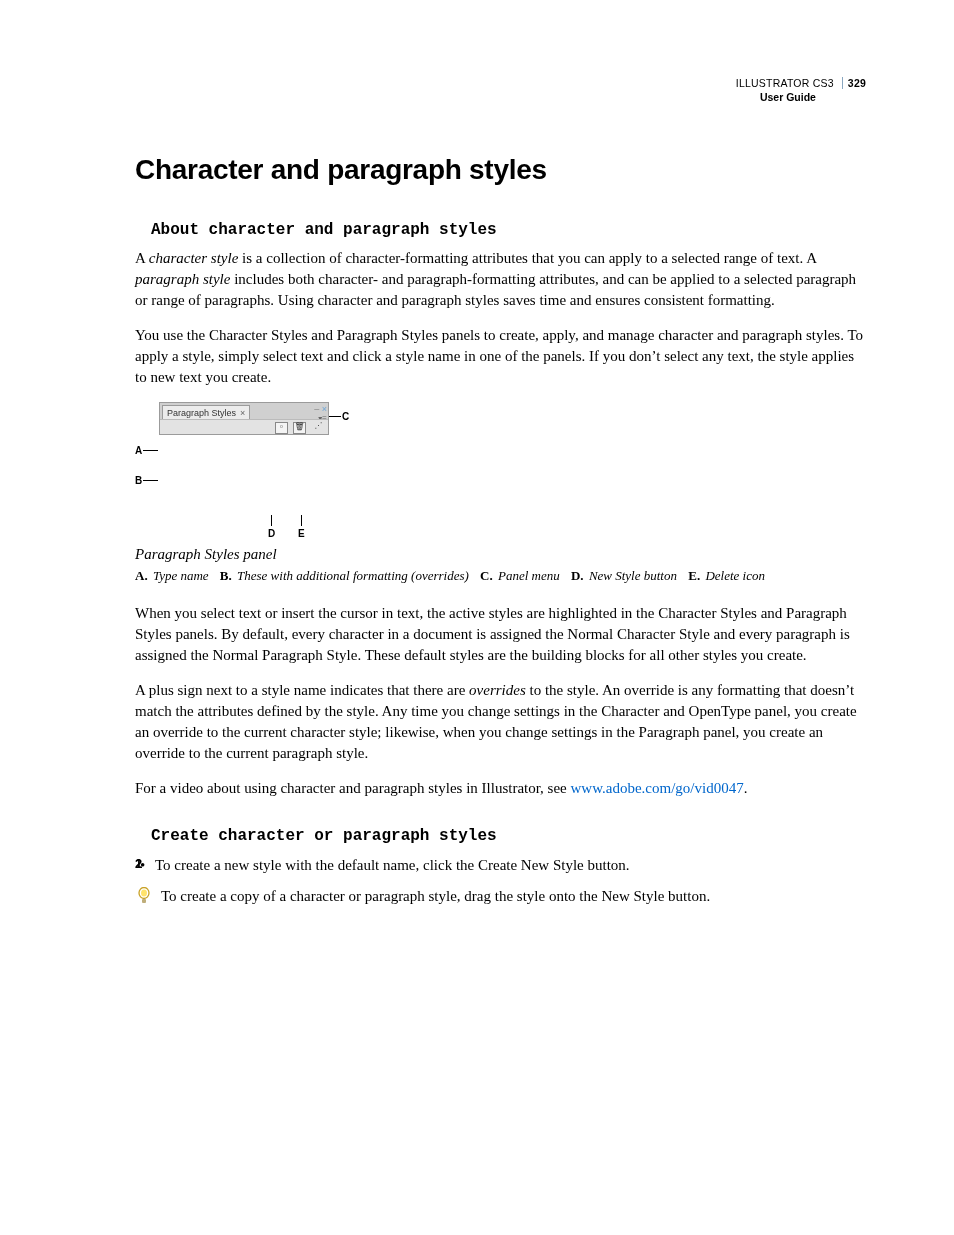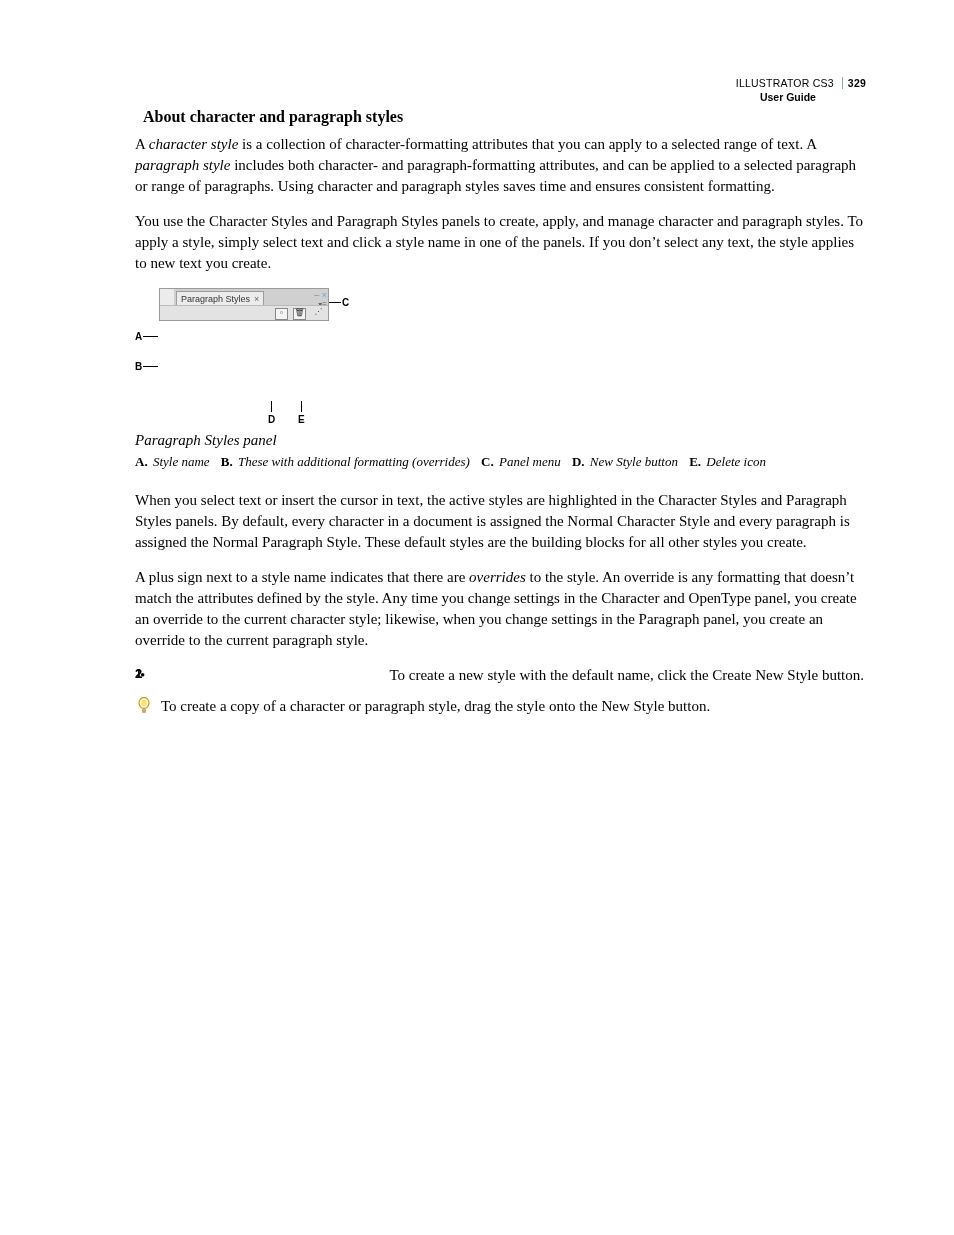--- a/index.html
+++ b/index.html
@@ -35,24 +35,24 @@
   }
   .running-head .line2 { font-weight: 700; padding-right: 26px;}
   h1 {
     font-family: "Myriad Pro", "Helvetica Neue", Arial, sans-serif;
     font-weight: 700;
     font-size: 28px;
     margin: 70px 0 30px 0;
     letter-spacing: -0.01em;
   }
   h2 {
-    font-family: Liberation Serif, serif;
+    font-family: Liberation Mono, monospace;
     font-weight: 700;
     font-size: 16px;
-    margin: 26px 0 6px 8px;
+    margin: 26px 0 6px 16px;
   }
   p { margin: 0 0 14px 0; }
   .italic { font-style: italic; }
   a { color: #0066cc; text-decoration: none; }
 
   
   .figure-wrap {
     position: relative;
     width: 230px;
     height: 140px;
@@ -76,21 +76,20 @@
     font-family: Tahoma, Verdana, Arial, sans-serif;
     font-size: 9px;
     color: #333;
     background: #ececec;
     border: 1px solid #9b9b9b;
   }
   .panel-tabbar {
     height: 16px;
     background: #d0d0d0;
     position: relative;
-    margin-left: 14px;
   }
   .panel-tab {
     position: absolute;
     left: 2px;
     top: 2px;
     height: 14px;
     background: #ececec;
     border: 1px solid #9b9b9b;
     border-bottom: none;
     padding: 0 4px;
@@ -156,21 +155,21 @@
     margin-bottom: 8px;
   }
   ol.steps li .num {
     position:absolute;
     left:0;
     font-family: "Myriad Pro", "Helvetica Neue", Arial, sans-serif;
     font-weight:700;
     font-size: 13px;
     color:#000;
   }
-  ul.bullets { list-style:none; padding:0; margin:0 0 10px 0;text-align:right;}
+  ul.bullets { list-style:none; padding:0; margin:0 0 10px 0;}
   ul.bullets li {
     position:relative;
     padding-left: 20px;
     margin-bottom: 8px;
   }
   ul.bullets li::before {
     content:"•";
     position:absolute;
     left:5px;
     top:0;
@@ -194,20 +193,21 @@
 <div class="running-head">
   <div class="line1">
     <span>ILLUSTRATOR CS3</span>
     <span class="pgno">329</span>
   </div>
   <div class="line2">User Guide</div>
 </div>
 
 <div class="page">
 
+  <h1>Character and paragraph styles</h1>
 
   <h2>About character and paragraph styles</h2>
 
   <p>
     <span>A </span><span class="italic">character style</span><span> is a collection of character-formatting attributes that you can apply to a selected range of text. A </span><span class="italic">paragraph style</span><span> includes both character- and paragraph-formatting attributes, and can be applied to a selected paragraph or range of paragraphs. Using character and paragraph styles saves time and ensures consistent formatting.</span>
   </p>
 
   <p>You use the Character Styles and Paragraph Styles panels to create, apply, and manage character and paragraph styles. To apply a style, simply select text and click a style name in one of the panels. If you don’t select any text, the style applies to new text you create.</p>
 
   <div class="figure-wrap">
@@ -239,34 +239,38 @@
       <div class="panel-foot">
         <div class="foot-icon" style="right:40px;">▫</div>
         <div class="foot-icon" style="right:22px;">🗑</div>
         <div class="foot-icon" style="right:4px;border:none;background:none;">⋰</div>
       </div>
     </div>
   </div>
 
   <div class="caption">Paragraph Styles panel</div>
   <div class="legend">
-    <span class="seg"><b>A.</b> <span>Style name</span></span>
+    <span class="seg"><b>A.</b> <span>Type name</span></span>
     <span class="seg"><b>B.</b> <span>These with additional formatting (overrides)</span></span>
     <span class="seg"><b>C.</b> <span>Panel menu</span></span>
     <span class="seg"><b>D.</b> <span>New Style button</span></span>
     <span class="seg"><b>E.</b> <span>Delete icon</span></span>
   </div>
 
   <p>When you select text or insert the cursor in text, the active styles are highlighted in the Character Styles and Paragraph Styles panels. By default, every character in a document is assigned the Normal Character Style and every paragraph is assigned the Normal Paragraph Style. These default styles are the building blocks for all other styles you create.</p>
 
   <p>
     <span>A plus sign next to a style name indicates that there are </span><span class="italic">overrides</span><span> to the style. An override is any formatting that doesn’t match the attributes defined by the style. Any time you change settings in the Character and OpenType panel, you create an override to the current character style; likewise, when you change settings in the Paragraph panel, you create an override to the current paragraph style.</span>
   </p>
 
-
+  <p>
+    <span>For a video about using character and paragraph styles in Illustrator, see </span><a href="#">www.adobe.com/go/vid0047</a><span>.</span>
+  </p>
+
+  <h2>Create character or paragraph styles</h2>
 
   <ol class="steps">
     <li>
       <span class="num">1</span>
     </li>
     <li>
       <span class="num">2</span>
     </li>
   </ol>
 

